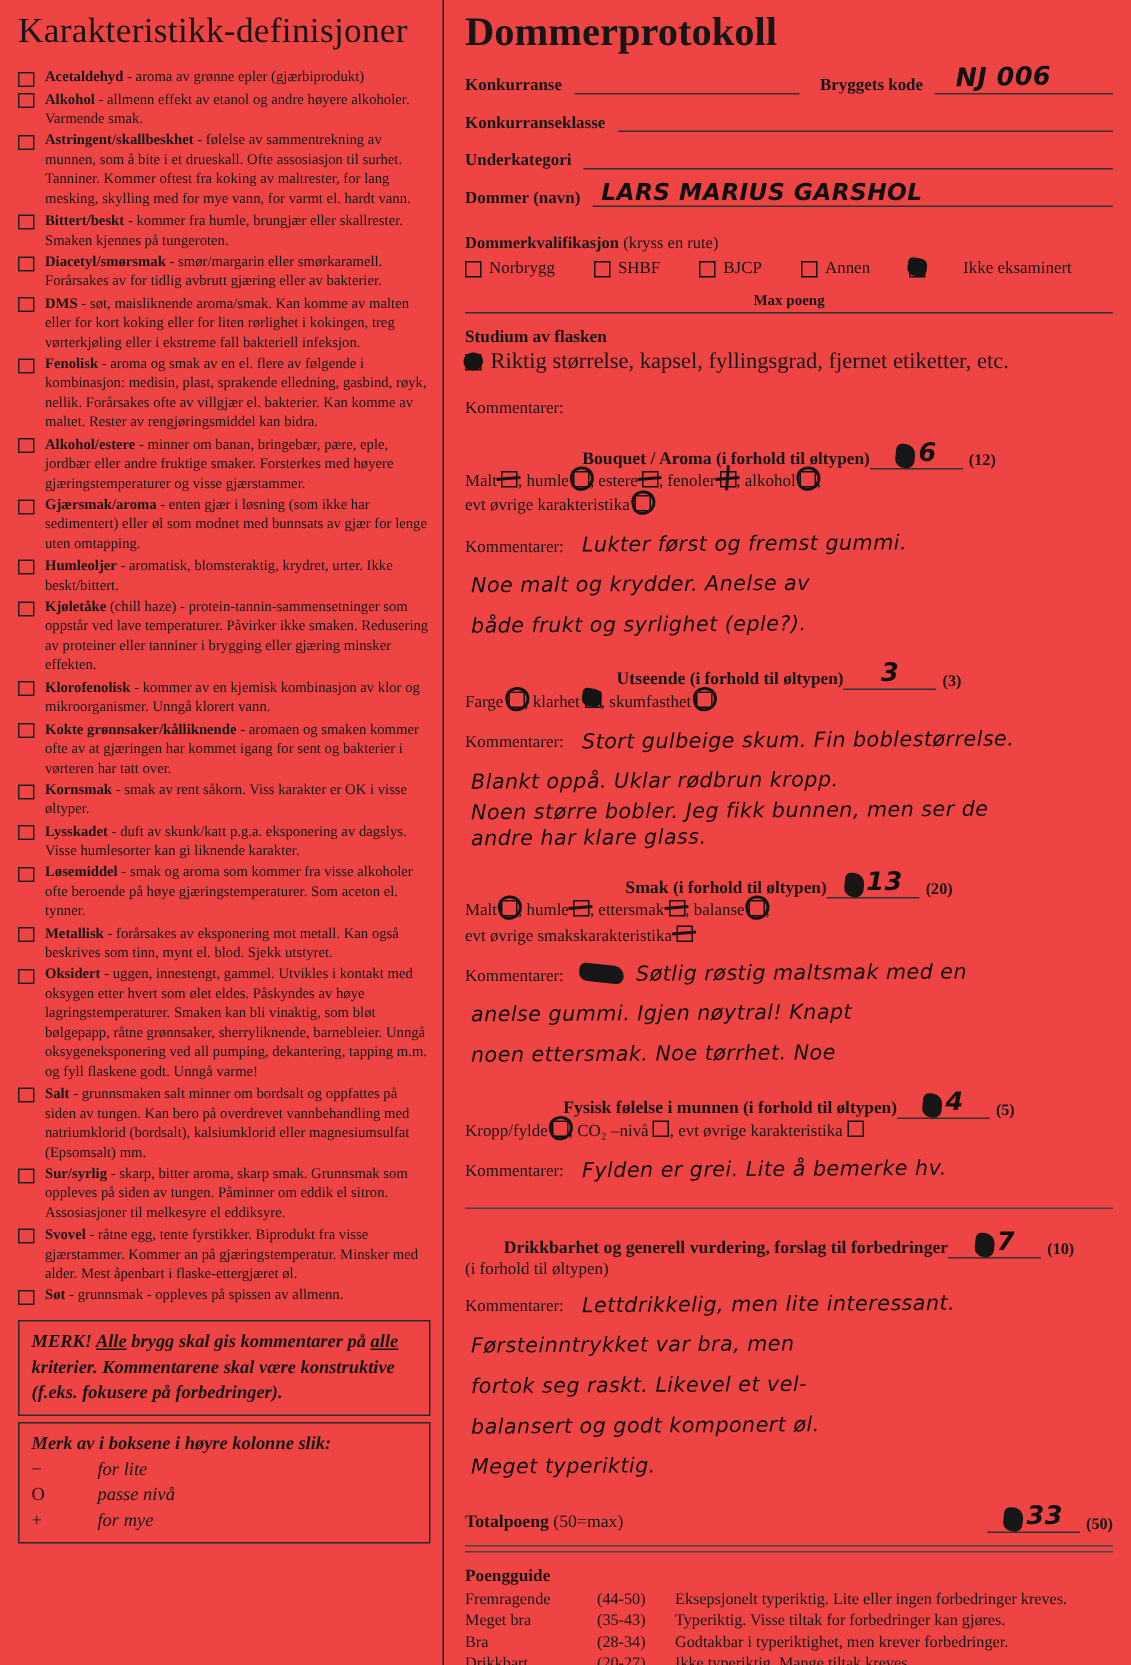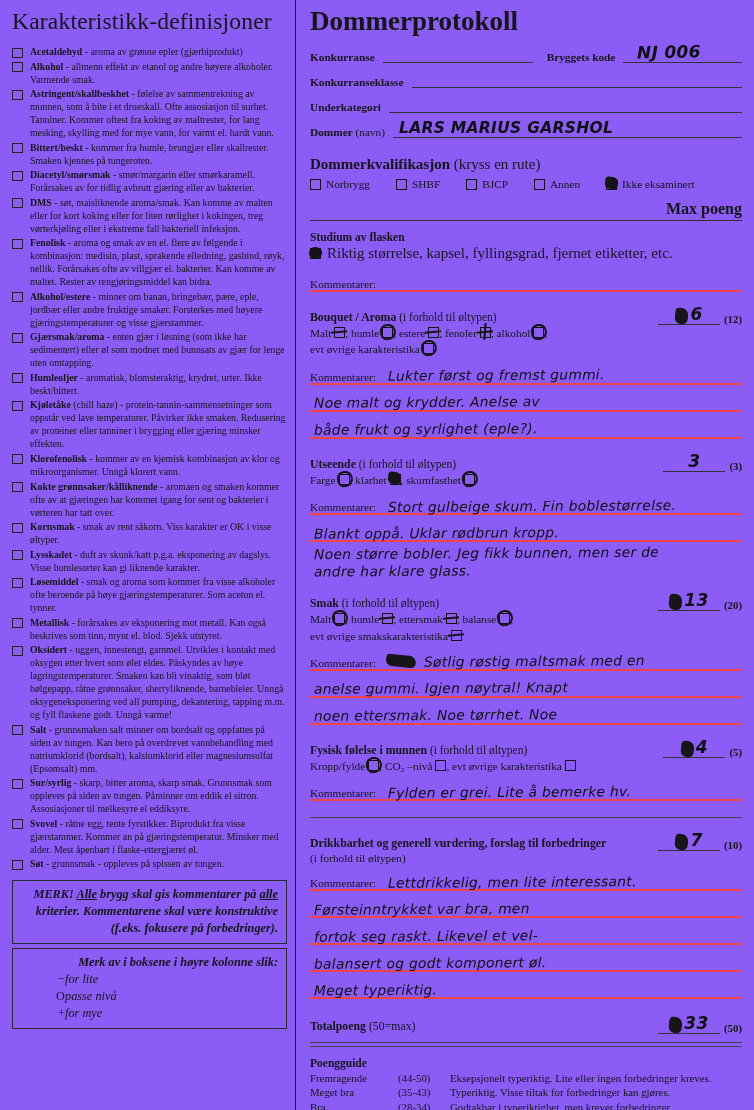--- a/index.html
+++ b/index.html
@@ -1,64 +1,64 @@
 <!DOCTYPE html>
 <html><head>
 <meta charset="utf-8">
 <style>
   html,body{margin:0;padding:0;background:#e9e7e2;}
   .page{
-    width:754px;height:1110px;background:#8b5cf6;display:flex;
+    width:754px;height:1110px;background:#ef4444;display:flex;
     font-family:"Liberation Serif",serif;color:#161616;box-sizing:border-box;
     overflow:hidden;
   }
   
   .leftcol{width:296px;box-sizing:border-box;padding:6px 8px 0 12px;border-right:1.6px solid #1b1b1b;}
   .left-title{font-size:23.5px;letter-spacing:.2px;margin:2px 0 10px 0;font-weight:400;}
   .def-item{display:flex;font-size:9.8px;line-height:1.33;margin-bottom:1.5px;}
   .defbox{flex:0 0 9px;width:9px;height:8px;border:1.1px solid #222;margin:2.5px 7px 0 0;}
   .def-text b{font-weight:700;}
-  .notebox{border:1.6px solid #2a2a2a;margin-top:10px;padding:5px 8px 6px 8px;font-style:italic;font-weight:700;font-size:12.3px;line-height:1.38;text-align:right;}
+  .notebox{border:1.6px solid #2a2a2a;margin-top:10px;padding:5px 8px 6px 8px;font-style:italic;font-weight:700;font-size:12.3px;line-height:1.38;}
   .notebox.second{margin-top:4px;font-weight:700;}
   .legend-row{display:flex;font-weight:400;font-size:12.3px;}
   .legend-sym{flex:0 0 44px;font-style:normal;}
   
   .rightcol{flex:1;box-sizing:border-box;padding:4px 12px 0 14px;}
   .doc-title{font-weight:700;font-size:27px;margin:2px 0 10px 0;}
   .frow{display:flex;align-items:flex-end;margin-bottom:9px;font-size:11.3px;}
   .flabel{font-weight:700;white-space:nowrap;}
-  .fnorm{font-weight:400;}
+  .fnorm{font-weight:700;}
   .fline{flex:1;border-bottom:1px solid #333;margin-left:8px;height:15px;display:flex;align-items:flex-end;}
   .fline.short{flex:0 0 150px;}
   .gap{width:14px;}
   .hw{font-family:"DejaVu Sans",sans-serif;font-style:italic;color:#101010;letter-spacing:.3px;}
   .hw-code{font-size:17px;font-weight:700;padding-left:14px;transform:rotate(-1deg);}
   .hw-name{font-size:15.5px;font-weight:700;padding-left:6px;}
-  .kvalif-label{font-size:15px;margin-top:18px;}
+  .kvalif-label{font-size:11px;margin-top:18px;}
   .kvalif-opts{display:flex;align-items:center;font-size:11.3px;margin:5px 0 10px 0;gap:0;}
   .kv-opt{display:flex;align-items:center;margin-right:26px;white-space:nowrap;}
-  .kv-opt:last-child{margin-right:4px;}
+  .kv-opt:last-child{margin-right:4px;gap:20px;}
   .cb{position:relative;display:inline-block;width:9px;height:9px;border:1.3px solid #111;vertical-align:-1px;margin-left:3px;background:transparent;}
   .kv-opt .cb{margin:0 5px 0 0;}
   .cb.m-o::after{content:"";position:absolute;left:-3px;top:-4px;width:12px;height:12px;border:2px solid #141414;border-radius:48% 52% 55% 45%;transform:rotate(-10deg);}
   .cb.m-dash::after{content:"";position:absolute;left:-4px;top:3px;width:16px;height:2.2px;background:#141414;transform:rotate(-5deg);}
   .cb.m-plus::after{content:"";position:absolute;left:-4px;top:3px;width:16px;height:2.2px;background:#141414;transform:rotate(-5deg);}
   .cb.m-plus::before{content:"";position:absolute;left:3px;top:-5px;width:2.2px;height:17px;background:#141414;transform:rotate(4deg);}
   .cb.m-x::after{content:"";position:absolute;left:-2.5px;top:-2.5px;width:13px;height:12px;background:#141414;border-radius:3px 5px 4px 5px;transform:rotate(8deg);}
   .cb.round::after{border-radius:50% 45% 50% 48%;}
-  .maxpoeng{border-bottom:1.3px solid #333;text-align:right;font-weight:700;font-size:16px;padding-bottom:2px;margin-bottom:10px;}
+  .maxpoeng{border-bottom:1.3px solid #333;text-align:center;font-weight:700;font-size:10px;padding-bottom:2px;margin-bottom:10px;}
   .block-title{font-weight:700;font-size:11.5px;}
   .studium-line{font-size:15px;margin:2px 0 8px 0;display:flex;align-items:center;}
   .studium-line .cb{margin:0 6px 0 0;}
   .klabel{font-size:11.3px;white-space:nowrap;padding-right:8px;}
   .comment-row{display:flex;align-items:flex-end;border-bottom:2px solid #ef4444;min-height:25px;}
   .comment-row.unruled{border-bottom:none;min-height:18px;}
   .comment-row .hw{font-size:13.8px;line-height:1.05;padding-left:4px;transform:rotate(-.4deg);}
   .sec{margin-top:12px;}
-  .sec-head{display:flex;justify-content:space-between;align-items:flex-end;font-size:11.5px;}
+  .sec-head{display:flex;justify-content:center;align-items:flex-end;font-size:11.5px;}
   .sec-title b{font-size:11.8px;}
   .sec-score{display:flex;align-items:flex-end;white-space:nowrap;}
   .score-box{display:inline-flex;align-items:flex-end;justify-content:center;border-bottom:1.2px solid #333;min-width:52px;padding:0 5px;}
   .score-box .hw{font-size:17px;font-weight:700;}
   .sec-max{font-weight:700;margin-left:4px;font-size:10.8px;}
   .crit-line{font-size:11.3px;line-height:1.45;}
   .scribble{display:inline-block;width:13px;height:16px;background:#161616;border-radius:4px 7px 5px 6px;transform:rotate(6deg);margin-right:2px;}
   .scribble.word{width:30px;height:12px;margin:0 4px 2px 2px;vertical-align:baseline;}
   .sub-below{font-size:11.3px;margin-top:1px;}
   .rule{border:none;border-top:1.2px solid #444;margin:16px 0 0 0;}
@@ -157,21 +157,21 @@
         <div class="def-item">
           <span class="defbox"></span>
           <span class="def-text"><b class="def-term">Sur/syrlig</b> <span>- skarp, bitter aroma, skarp smak. Grunnsmak som oppleves på siden av tungen. Påminner om eddik el sitron. Assosiasjoner til melkesyre el eddiksyre.</span></span>
         </div>
         <div class="def-item">
           <span class="defbox"></span>
           <span class="def-text"><b class="def-term">Svovel</b> <span>- råtne egg, tente fyrstikker. Biprodukt fra visse gjærstammer. Kommer an på gjæringstemperatur. Minsker med alder. Mest åpenbart i flaske-ettergjæret øl.</span></span>
         </div>
         <div class="def-item">
           <span class="defbox"></span>
-          <span class="def-text"><b class="def-term">Søt</b> <span>- grunnsmak - oppleves på spissen av tungen.</span></span>
+          <span class="def-text"><b class="def-term">Søt</b> <span>- grunnsmak - oppleves på spissen av allmenn.</span></span>
         </div>
       </div>
 
     <div class="notebox">
       <span><span>MERK!</span> <u>Alle</u><span> brygg skal gis kommentarer på </span><u>alle</u><span> kriterier. Kommentarene skal være konstruktive (f.eks. fokusere på forbedringer).</span></span>
     </div>
     <div class="notebox second">
       <div>Merk av i boksene i høyre kolonne slik:</div>
       <div id="legend-rows">
           <div class="legend-row">

